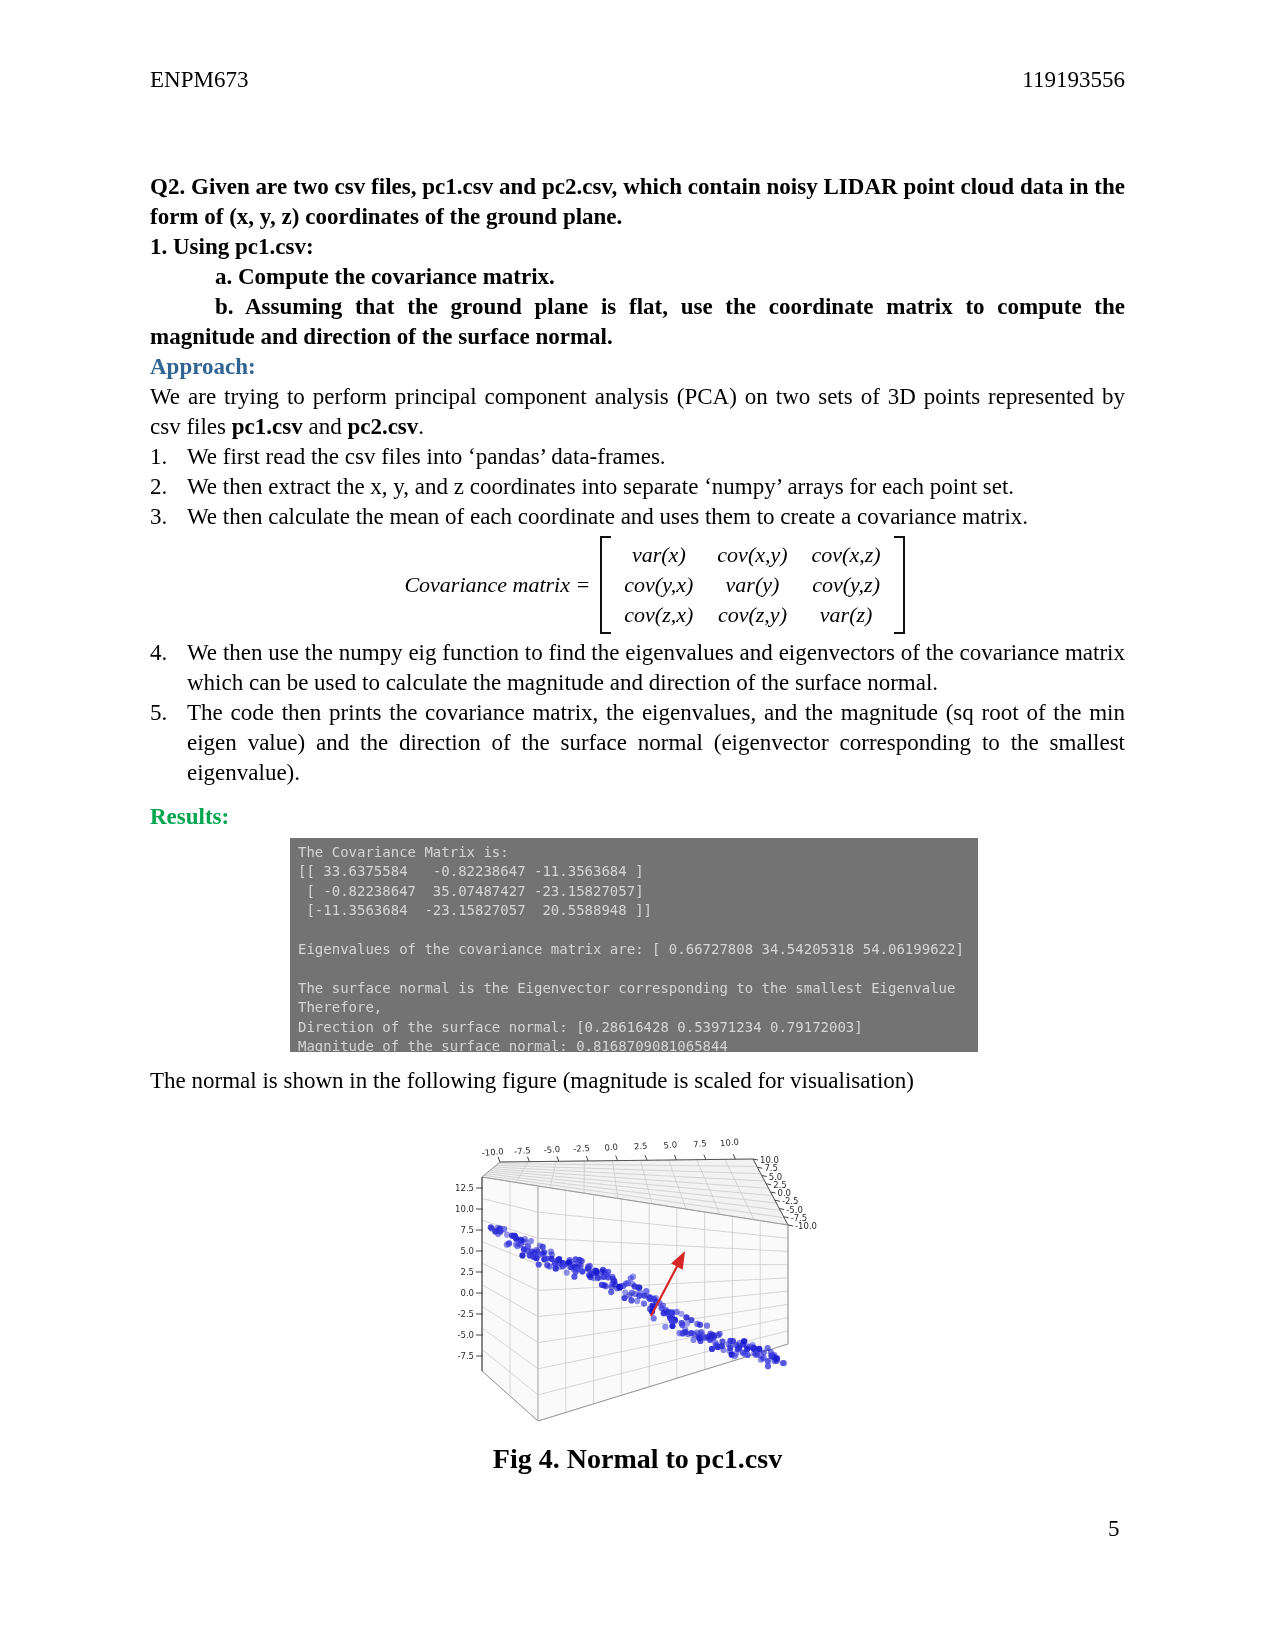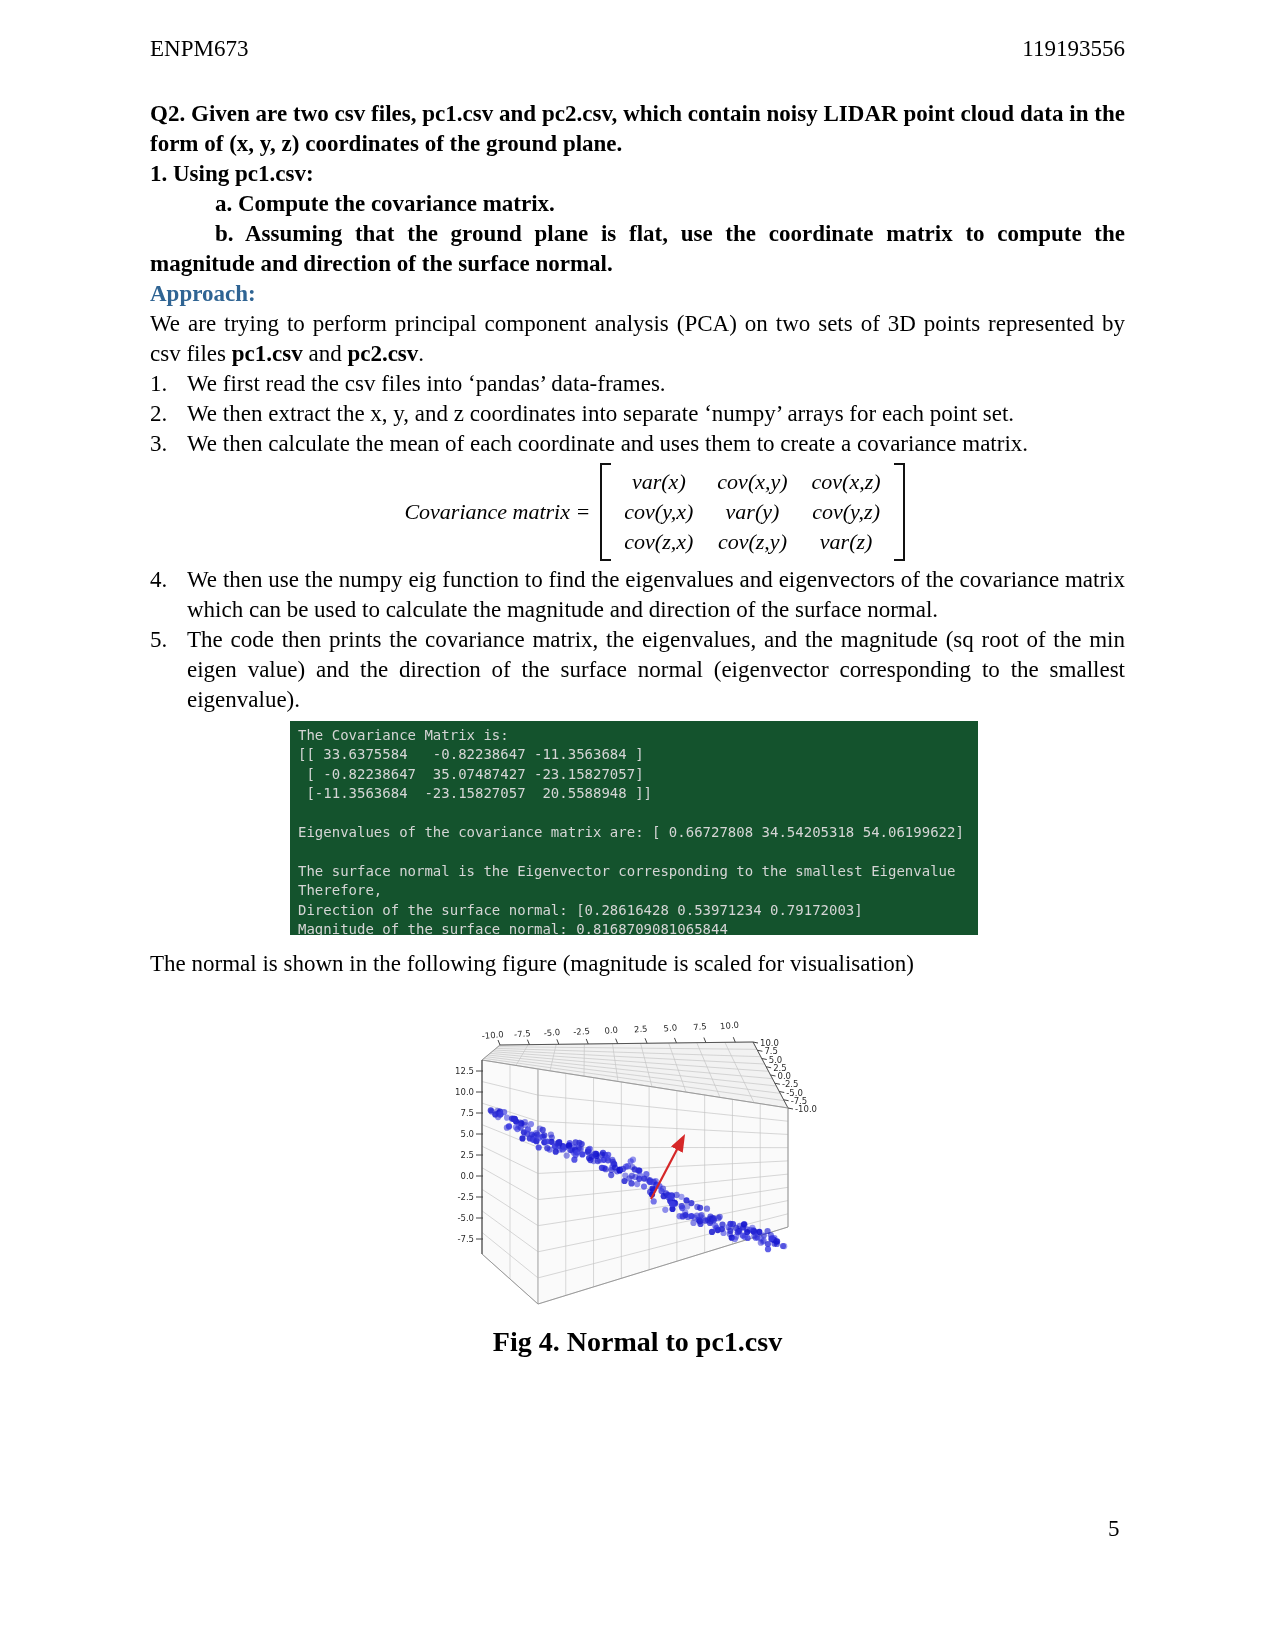--- a/index.html
+++ b/index.html
@@ -1,44 +1,44 @@
 <!DOCTYPE html>
 <html><head>
 <meta charset="utf-8">
 <style>
   html,body{margin:0;padding:0;background:#ffffff;}
   .page{
     position:relative;width:1275px;height:1650px;background:#fff;overflow:hidden;
     font-family:"Liberation Serif", serif;color:#000;font-size:23px;line-height:30px;
   }
   .content{position:absolute;left:150px;top:0;width:975px;}
-  .hdr{display:flex;justify-content:space-between;padding-top:35px;line-height:28px;}
+  .hdr{display:flex;justify-content:space-between;padding-top:66px;line-height:28px;}
   .bold{font-weight:bold;}
-  .q2para{margin-top:36px;text-align:justify;font-weight:bold;}
+  .q2para{margin-top:78px;text-align:justify;font-weight:bold;}
   .qline{font-weight:bold;}
   .ind1{margin-left:65px;font-weight:bold;}
   .indb{text-indent:65px;text-align:justify;font-weight:bold;}
   .soltitle{margin-top:16px;font-weight:bold;}
   .approach{font-weight:bold;color:#2F6493;}
   .intro{text-align:justify;}
   .step{display:flex;}
   .step .n{width:37px;flex:0 0 37px;}
   .step .t{flex:1;text-align:justify;}
   .mathline{display:flex;justify-content:center;align-items:center;margin:4px 0;
     font-style:italic;font-size:22px;line-height:28px;}
   .mathline .lead{margin-right:10px;margin-left:34px;}
   .brk{width:9px;align-self:stretch;border:2.4px solid #111;}
   .brk.l{border-right:none;margin-right:5px;}
   .brk.r{border-left:none;margin-left:5px;}
   .mgrid{display:grid;grid-template-columns:repeat(3,auto);column-gap:24px;row-gap:2px;
     padding:5px 8px;text-align:center;}
   .results{margin-top:14px;font-weight:bold;color:#00A64F;}
   .terminal{
     box-sizing:border-box;margin:6px 0 0 140px;width:688px;height:214px;
-    background:#14532d;color:#D5D5D5;font-family:"DejaVu Sans Mono", monospace;
+    background:#737373;color:#D5D5D5;font-family:"DejaVu Sans Mono", monospace;
     font-size:14px;line-height:19.4px;padding:5px 0 0 8px;white-space:pre;overflow:hidden;
   }
   .challenges{margin-top:30px;font-weight:bold;}
   .challenges .lab{color:#EC1C24;}
   .fignote{margin-top:14px;}
   .figwrap{margin-top:28px;width:380px;margin-left:auto;margin-right:auto;}
   .figcap{text-align:center;font-weight:bold;font-size:28px;}
   .pageno{position:absolute;left:1108px;top:1514px;}
   svg text{font-family:"DejaVu Sans", sans-serif;font-size:8.5px;fill:#2b2b2b;}
 </style>
@@ -100,20 +100,21 @@
         <div class="step">
           <span class="n">4.</span>
           <span class="t">We then use the numpy eig function to find the eigenvalues and eigenvectors of the covariance matrix which can be used to calculate the magnitude and direction of the surface normal.</span>
         </div>
         <div class="step">
           <span class="n">5.</span>
           <span class="t">The code then prints the covariance matrix, the eigenvalues, and the magnitude (sq root of the min eigen value) and the direction of the surface normal (eigenvector corresponding to the smallest eigenvalue).</span>
         </div>
       </div>
 
+    <div class="results">Results:</div>
 
     <pre class="terminal">The Covariance Matrix is:
 [[ 33.6375584   -0.82238647 -11.3563684 ]
  [ -0.82238647  35.07487427 -23.15827057]
  [-11.3563684  -23.15827057  20.5588948 ]]
 
 Eigenvalues of the covariance matrix are: [ 0.66727808 34.54205318 54.06199622]
 
 The surface normal is the Eigenvector corresponding to the smallest Eigenvalue
 Therefore,

